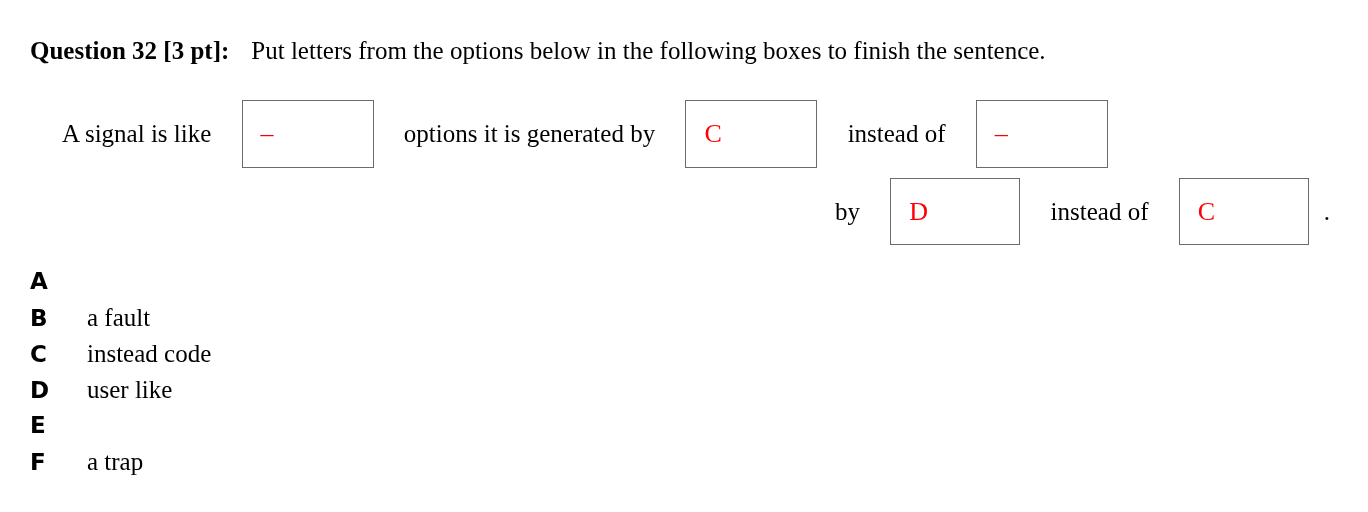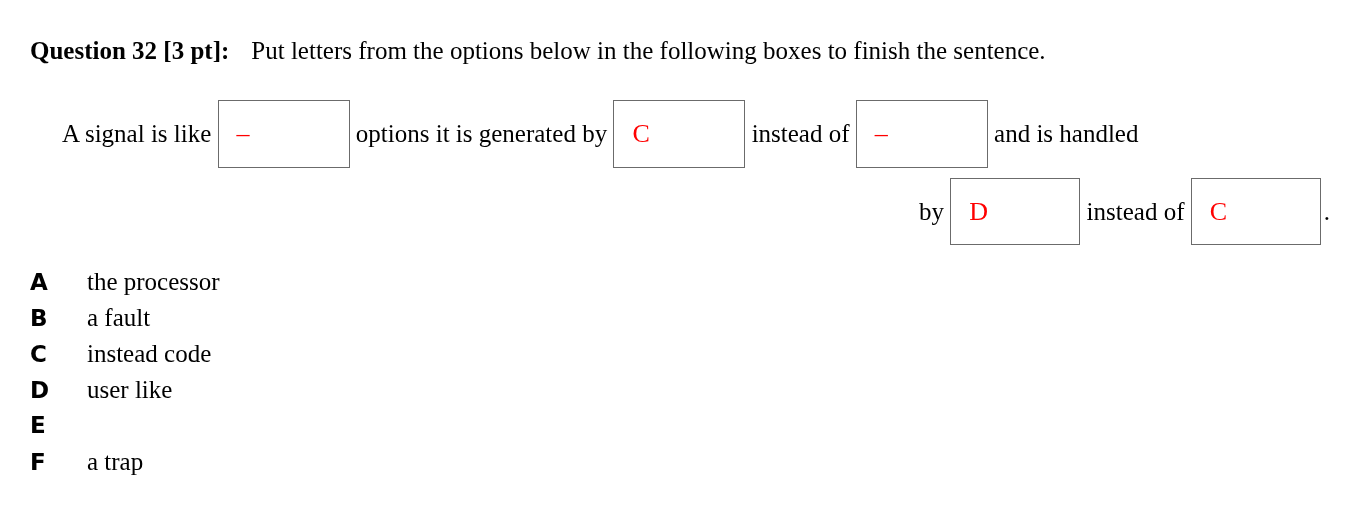--- a/index.html
+++ b/index.html
@@ -48,20 +48,21 @@
     position: absolute;
     left: 30px;
     top: 100px;
     width: 1300px;
     font-size: 25px;
   }
   .srow {
     display: flex;
     align-items: flex-start;
     flex-wrap: nowrap;
+    gap: 12px;
   }
   .srow.row1 { height: 76px; }
   .srow.row2 { height: 78px; margin-top: 2px; justify-content: flex-end; }
 
   .txt {
     white-space: pre;
     line-height: 68px;
   }
   .txt.indent { padding-left: 32px; }
 
@@ -146,21 +147,20 @@
       <div class="answer-box">
         <span class="answer-letter">C</span>
       </div>
       <span class="txt"> </span>
       <span class="txt">instead of</span>
       <span class="txt"> </span>
       <div class="answer-box">
         <span class="answer-letter dash">–</span>
       </div>
       <span class="txt"> </span>
-      <span class="txt">and is handled</span>
     </div>
 
     <div class="srow row2">
       <span class="txt">by</span>
       <span class="txt"> </span>
       <div class="answer-box wide2">
         <span class="answer-letter">D</span>
       </div>
       <span class="txt"> </span>
       <span class="txt">instead of</span>
@@ -170,21 +170,20 @@
       </div>
       <span class="period">.</span>
     </div>
 
   </div>
 
   <div class="options">
 
     <div class="option-row">
       <span class="option-key">A</span>
-      <span class="option-text">the processor</span>
     </div>
 
     <div class="option-row">
       <span class="option-key">B</span>
       <span class="option-text">a fault</span>
     </div>
 
     <div class="option-row">
       <span class="option-key">C</span>
       <span class="option-text">instead code</span>

